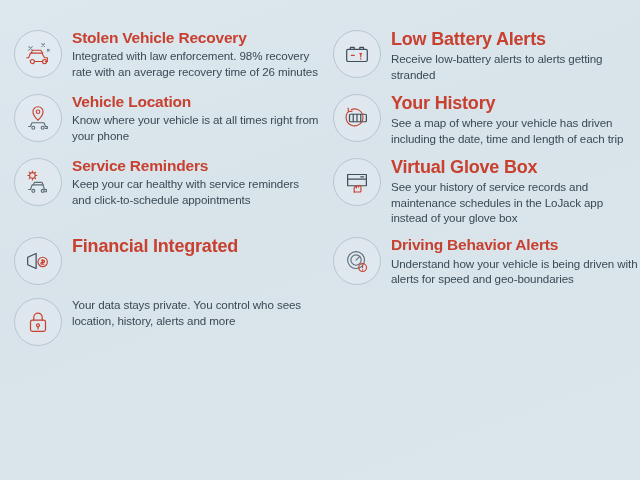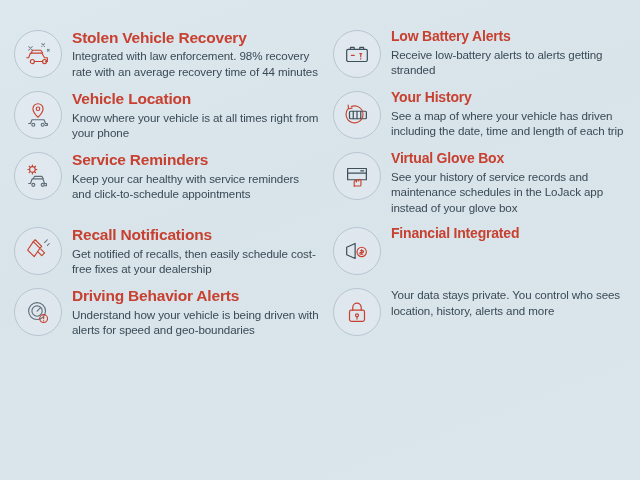--- a/index.html
+++ b/index.html
@@ -60,21 +60,21 @@
     margin: 0 0 2px 0;
     letter-spacing: -0.2px;
   }
   .f-desc {
     color: #3a4a55;
     font-size: 11.6px;
     line-height: 1.33;
     margin: 0;
     letter-spacing: -0.1px;
   }
-  .col-right .f-title { font-size: 14px; }
+  .col-right .f-title { font-size: 18px; }
 </style>
 </head>
 <body>
 
 <div class="page">
   <div class="grid">
 
     <div class="feature">
       <span class="icon-wrap">
         <svg width="30" height="30" viewBox="0 0 32 32">
@@ -87,21 +87,21 @@
           </g>
           <g fill="none" stroke="#6e7f8c" stroke-width="1.1" stroke-linecap="round">
             <path d="M6 8l4 4M10 8l-4 4"></path>
             <path d="M20 5l3 3M23 5l-3 3"></path>
             <path d="M26 11l2 2M28 11l-2 2"></path>
           </g>
         </svg>
       </span>
       <div class="text-col">
         <p class="f-title">Stolen Vehicle Recovery</p>
-        <p class="f-desc">Integrated with law enforcement. 98% recovery rate with an average recovery time of 44 minutes</p>
+        <p class="f-desc">Integrated with law enforcement. 98% recovery rate with an average recovery time of 26 minutes</p>
       </div>
     </div>
 
     <div class="feature col-right">
       <span class="icon-wrap">
         <svg width="30" height="30" viewBox="0 0 32 32">
           <g fill="none" stroke="#3f4f5a" stroke-width="1.3" stroke-linecap="round" stroke-linejoin="round">
             <rect x="5" y="11" width="22" height="13" rx="1.5"></rect>
             <path d="M9 11V9h4v2M19 11V9h4v2"></path>
           </g>
@@ -190,38 +190,20 @@
             <path d="M13 27v-4.5c0-1 .4-1.6 1.2-1.6s1.2.7 1.2 1.5v-1c0-.9.5-1.4 1.2-1.4s1.2.6 1.2 1.4v-.6c0-.8.5-1.3 1.2-1.3s1.2.6 1.2 1.4v4.6c0 .6-.4 1.1-1 1.1h-5.2z"></path>
           </g>
         </svg>
       </span>
       <div class="text-col">
         <p class="f-title">Virtual Glove Box</p>
         <p class="f-desc">See your history of service records and maintenance schedules in the LoJack app instead of your glove box</p>
       </div>
     </div>
 
-    <div class="feature">
-      <span class="icon-wrap">
-        <svg width="30" height="30" viewBox="0 0 32 32">
-          <g fill="none" stroke="#c8402f" stroke-width="1.2" stroke-linecap="round" stroke-linejoin="round">
-            <path d="M11 6l7 7-6 9-7-7z"></path>
-            <path d="M11 6l2-2 7 7-2 2"></path>
-            <path d="M19 14l4 4-3 3-4-4"></path>
-          </g>
-          <g fill="none" stroke="#5d6e7a" stroke-width="1.1" stroke-linecap="round">
-            <path d="M23 7l3-3M26 10l2-2"></path>
-          </g>
-        </svg>
-      </span>
-      <div class="text-col">
-        <p class="f-title">Recall Notifications</p>
-        <p class="f-desc">Get notified of recalls, then easily schedule cost-free fixes at your dealership</p>
-      </div>
-    </div>
 
     <div class="feature col-right">
       <span class="icon-wrap">
         <svg width="30" height="30" viewBox="0 0 32 32">
           <g fill="none" stroke="#3f4f5a" stroke-width="1.3" stroke-linecap="round" stroke-linejoin="round">
             <path d="M5 12l9-4v16l-9-4z"></path>
           </g>
           <g fill="none" stroke="#c8402f" stroke-width="1.2" stroke-linecap="round" stroke-linejoin="round">
             <circle cx="21" cy="17" r="5"></circle>
             <path d="M21 14.5v5M19.8 15.4h2.2a1 1 0 0 1 0 2h-2a1 1 0 0 0 0 2h2.2"></path>

